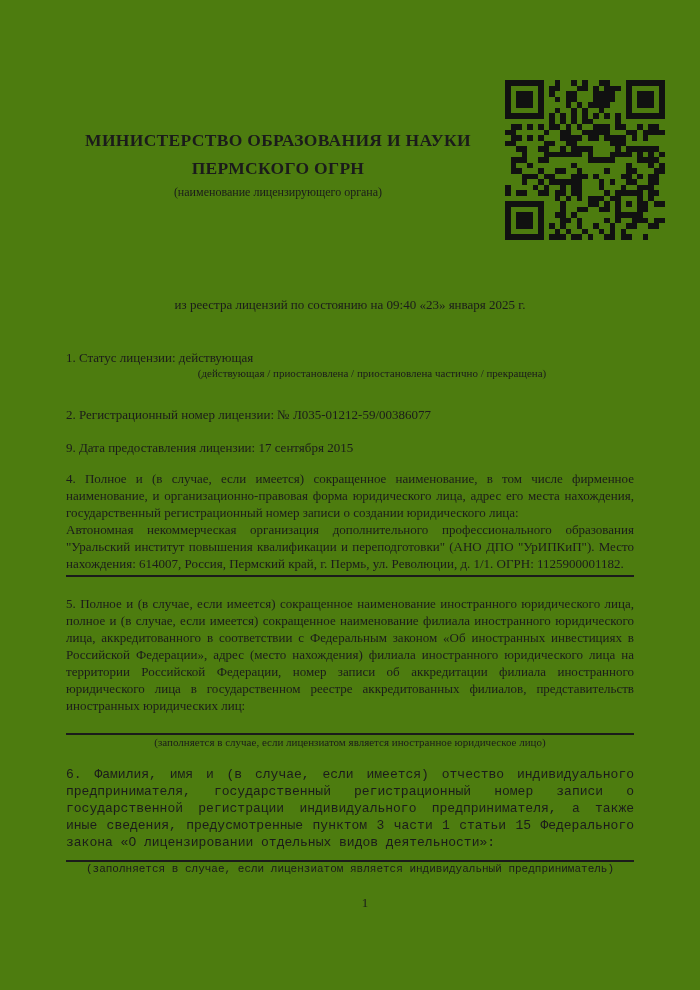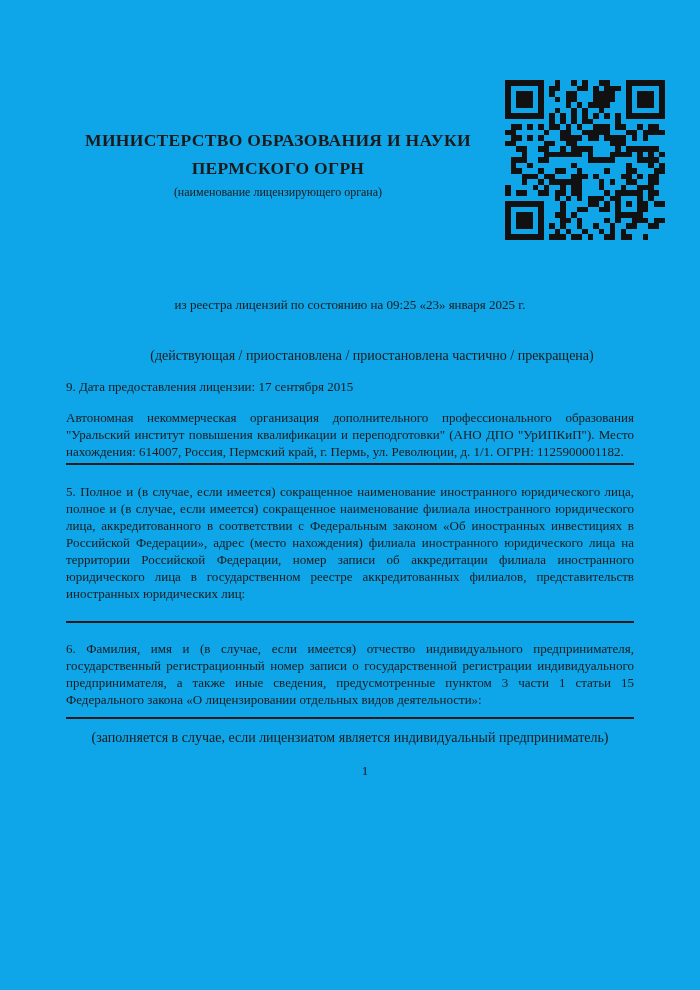--- a/index.html
+++ b/index.html
@@ -4,21 +4,21 @@
 <style>
   html, body {
     margin: 0;
     padding: 0;
     background: #ffffff;
   }
   .page {
     position: relative;
     width: 700px;
     height: 990px;
-    background: #0ea5e9;
+    background: #4d7c0f;
     font-family: "Liberation Serif", serif;
     color: #1b1b1b;
     overflow: hidden;
   }
   
   .ministry {
     position: absolute;
     left: 64px;
     top: 126px;
     width: 428px;
@@ -50,38 +50,38 @@
     width: 568px;
     font-size: 13px;
     line-height: 17px;
   }
   .doc-title { text-align: center; }
   .para {
     margin: 0;
     text-align: justify;
   }
   .caption {
-    font-size: 14px;
+    font-size: 11px;
     line-height: 13px;
     text-align: center;
-    margin-top: 12px;
+    margin-top: 1px;
   }
   .rule {
     border-top: 2px solid #1b1b1b;
     height: 0;
     margin-top: 3px;
   }
   .item-1 { margin-top: 36px; }
   .item-1 .caption { padding-left: 44px; }
   .item-2 { margin-top: 26px; }
   .item-3 { margin-top: 16px; }
   .item-4 { margin-top: 14px; }
   .item-5 { margin-top: 18px; }
   .item-5 .rule { margin-top: 19px; }
-  .item-6 { margin-top: 17px; }
+  .item-6 { margin-top: 17px; font-family: Liberation Mono, monospace; }
   .item-6 .rule { margin-top: 9px; }
   .item-7 { margin-top: 28px; }
   .page-num {
     margin-top: 18px;
     text-align: center;
     padding-left: 30px;
   }
 </style>
 </head>
 <body>
@@ -494,40 +494,46 @@
         <rect x="19" y="28" width="1" height="1"></rect>
         <rect x="21" y="28" width="1" height="1"></rect>
         <rect x="22" y="28" width="1" height="1"></rect>
         <rect x="25" y="28" width="1" height="1"></rect>
       </g>
     </svg>
 
   <div class="content">
 
     <div class="doc-title">
-      <div>из реестра лицензий по состоянию на 09:25 «23» января 2025 г.</div>
+      <div>из реестра лицензий по состоянию на 09:40 «23» января 2025 г.</div>
     </div>
 
     <div class="item item-1">
+      <p class="para">1. Статус лицензии: действующая</p>
       <div class="caption">(действующая / приостановлена / приостановлена частично / прекращена)</div>
     </div>
 
+    <div class="item item-2">
+      <p class="para">2. Регистрационный номер лицензии: № Л035-01212-59/00386077</p>
+    </div>
 
     <div class="item item-3">
       <p class="para">9. Дата предоставления лицензии: 17 сентября 2015</p>
     </div>
 
     <div class="item item-4">
+      <p class="para">4. Полное и (в случае, если имеется) сокращенное наименование, в том числе фирменное наименование, и организационно-правовая форма юридического лица, адрес его места нахождения, государственный регистрационный номер записи о создании юридического лица:</p>
       <p class="para">Автономная некоммерческая организация дополнительного профессионального образования "Уральский институт повышения квалификации и переподготовки" (АНО ДПО "УрИПКиП"). Место нахождения: 614007, Россия, Пермский край, г. Пермь, ул. Революции, д. 1/1. ОГРН: 1125900001182.</p>
       <div class="rule"></div>
     </div>
 
     <div class="item item-5">
       <p class="para">5. Полное и (в случае, если имеется) сокращенное наименование иностранного юридического лица, полное и (в случае, если имеется) сокращенное наименование филиала иностранного юридического лица, аккредитованного в соответствии с Федеральным законом «Об иностранных инвестициях в Российской Федерации», адрес (место нахождения) филиала иностранного юридического лица на территории Российской Федерации, номер записи об аккредитации филиала иностранного юридического лица в государственном реестре аккредитованных филиалов, представительств иностранных юридических лиц:</p>
       <div class="rule"></div>
+      <div class="caption">(заполняется в случае, если лицензиатом является иностранное юридическое лицо)</div>
     </div>
 
     <div class="item item-6">
       <p class="para">6. Фамилия, имя и (в случае, если имеется) отчество индивидуального предпринимателя, государственный регистрационный номер записи о государственной регистрации индивидуального предпринимателя, а также иные сведения, предусмотренные пунктом 3 части 1 статьи 15 Федерального закона «О лицензировании отдельных видов деятельности»:</p>
       <div class="rule"></div>
       <div class="caption">(заполняется в случае, если лицензиатом является индивидуальный предприниматель)</div>
     </div>
 
 
     <div class="page-num">1</div>

